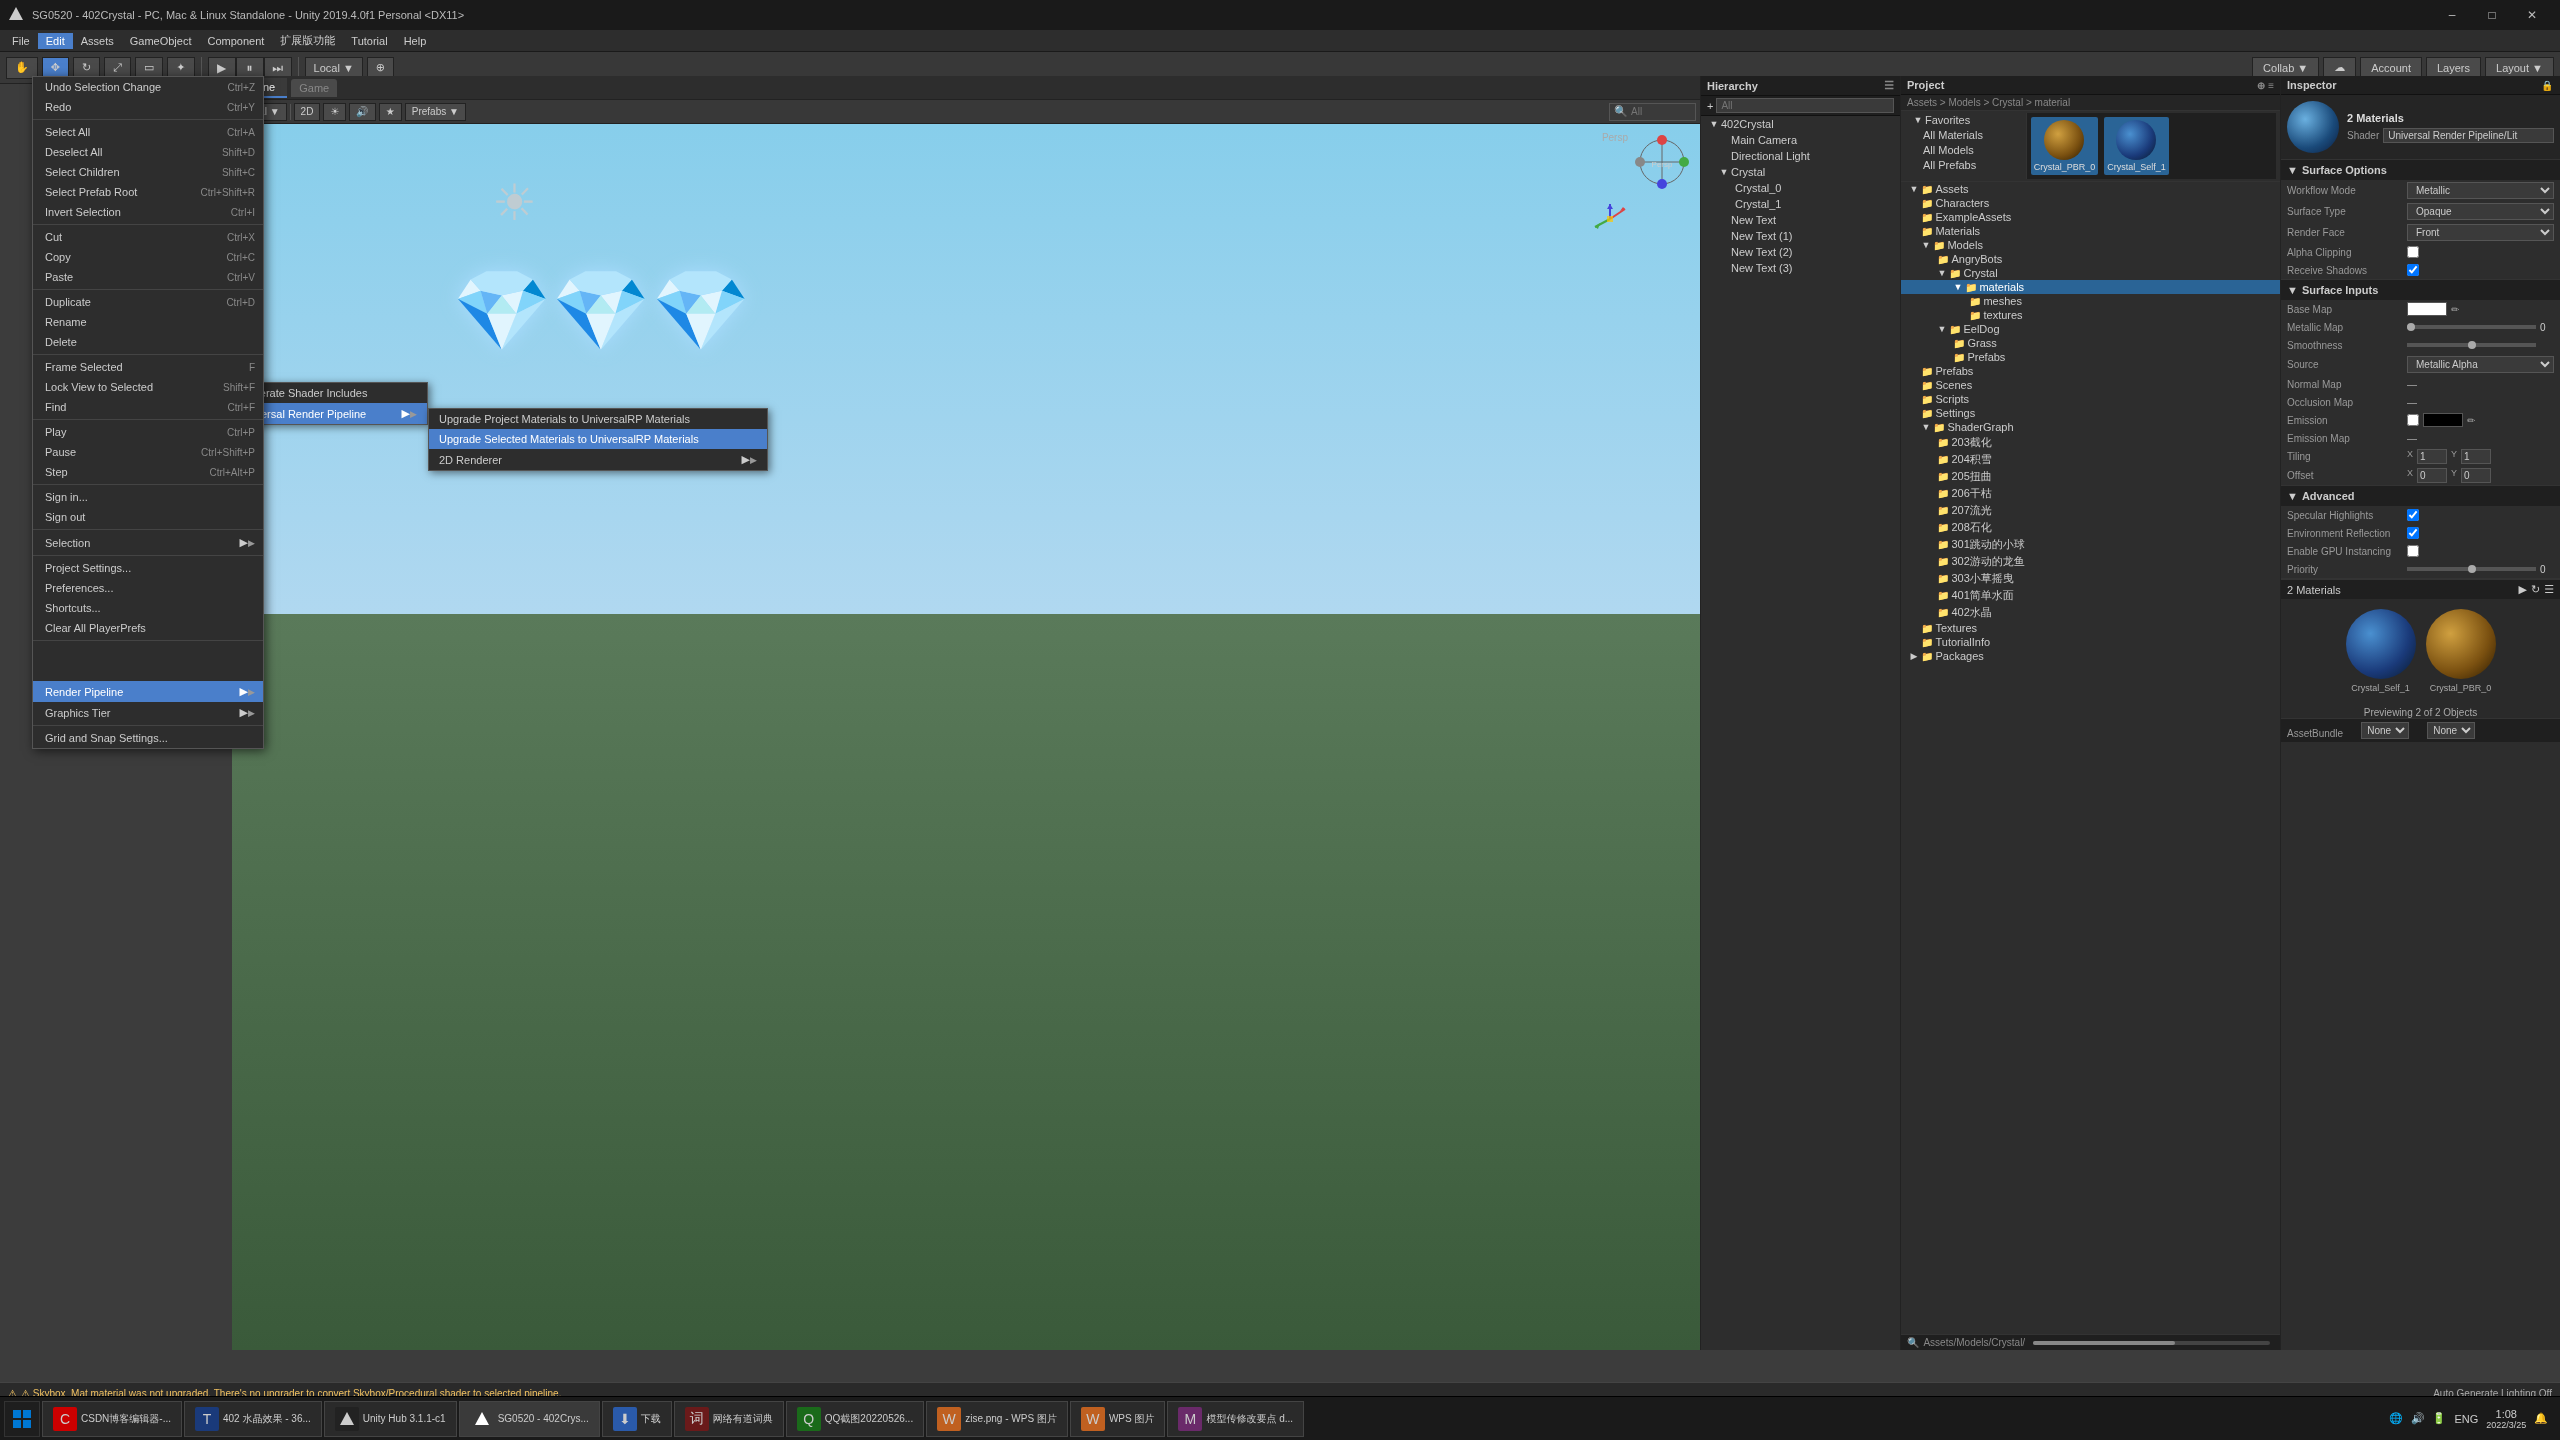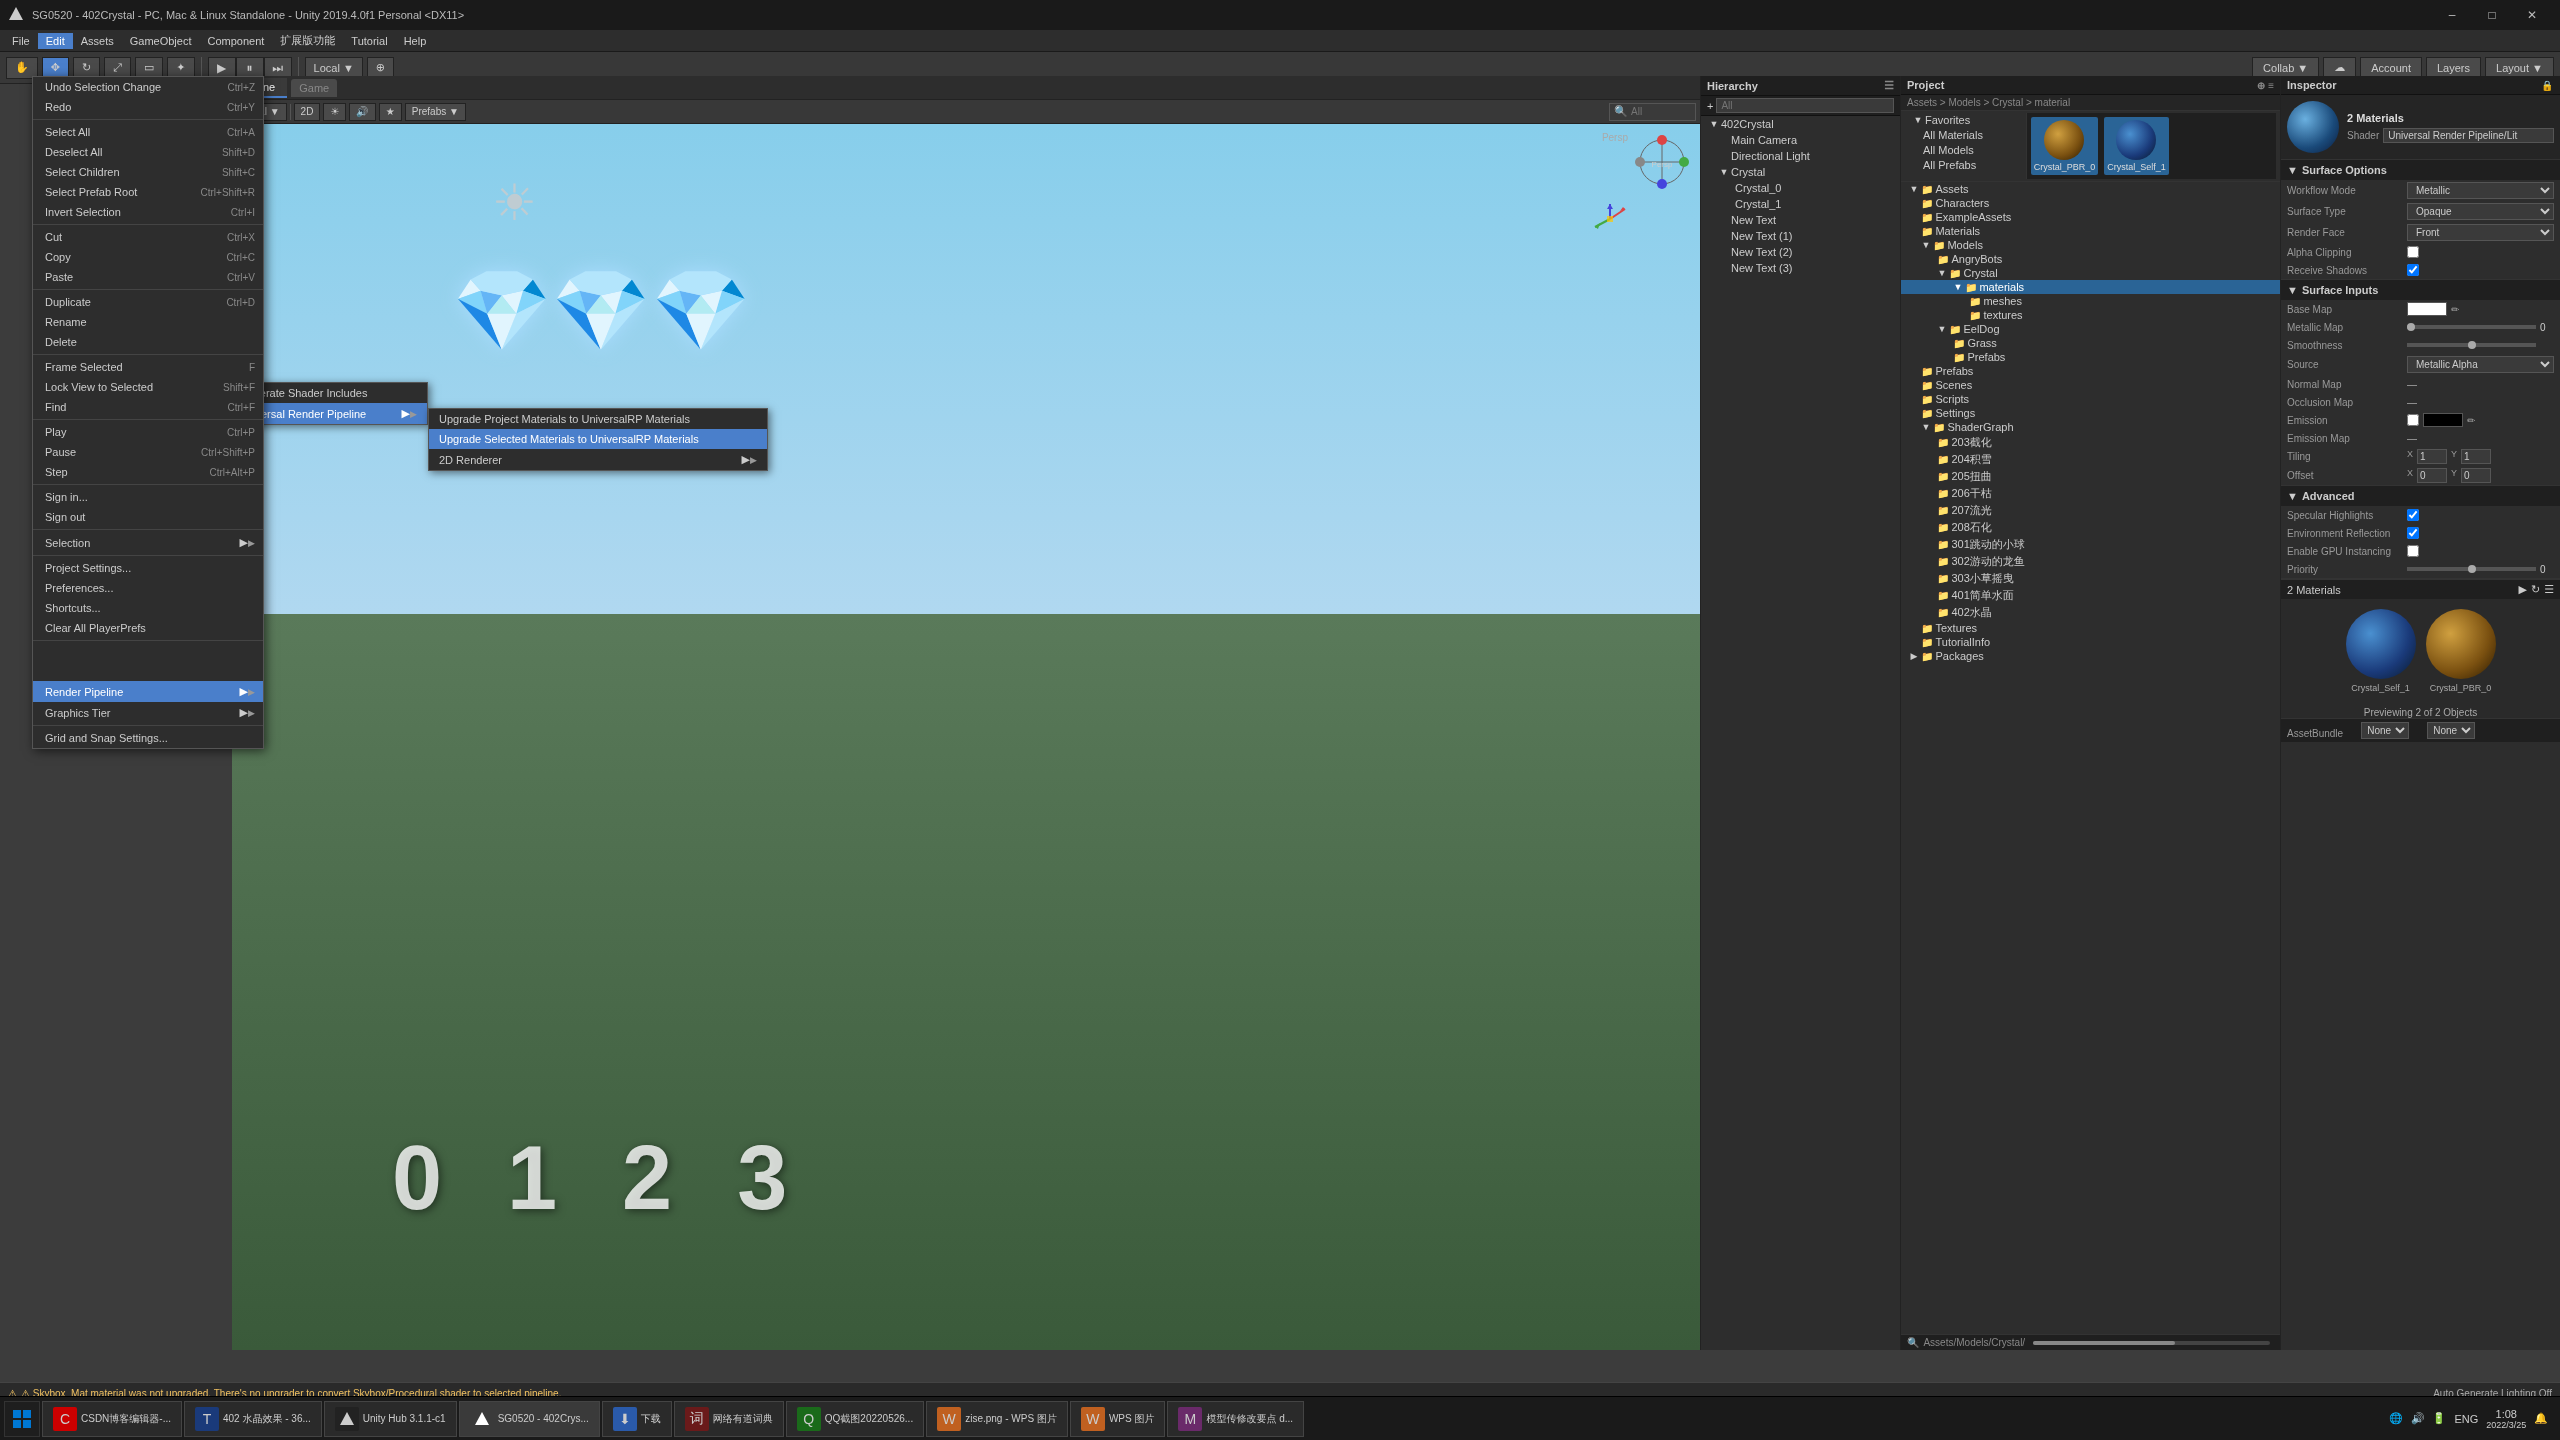--- a/index.html
+++ b/index.html
@@ -341,21 +341,20 @@
     </div>
 
     <div id="scene-view" style="flex:1; position:relative; overflow:hidden;">
       <div class="scene-sky"></div>
       <div class="scene-ground"></div>
 
       <div style="position:absolute; left:220px; top:140px; font-size:80px; z-index:2;">
         <span style="color:#5588cc; text-shadow: 0 0 20px #aaddff;">💎💎💎</span>
       </div>
 
-      <div class="scene-numbers" style="bottom:120px; left:160px; font-size:90px; color:rgba(255,255,255,0.8);">0  1  2  3</div>
 
       <div style="position:absolute; top:50px; left:260px; font-size:50px; z-index:2; opacity:0.8;">☀</div>
 
       <div class="gizmo">
         <svg width="60" height="60" viewBox="0 0 60 60">
           <circle cx="30" cy="30" r="22" fill="none" stroke="#666" stroke-width="1"></circle>
           <line x1="30" y1="8" x2="30" y2="52" stroke="#666" stroke-width="1"></line>
           <line x1="8" y1="30" x2="52" y2="30" stroke="#666" stroke-width="1"></line>
           <circle cx="30" cy="8" r="5" fill="#dd4444"></circle>
           <circle cx="52" cy="30" r="5" fill="#44aa44"></circle>

